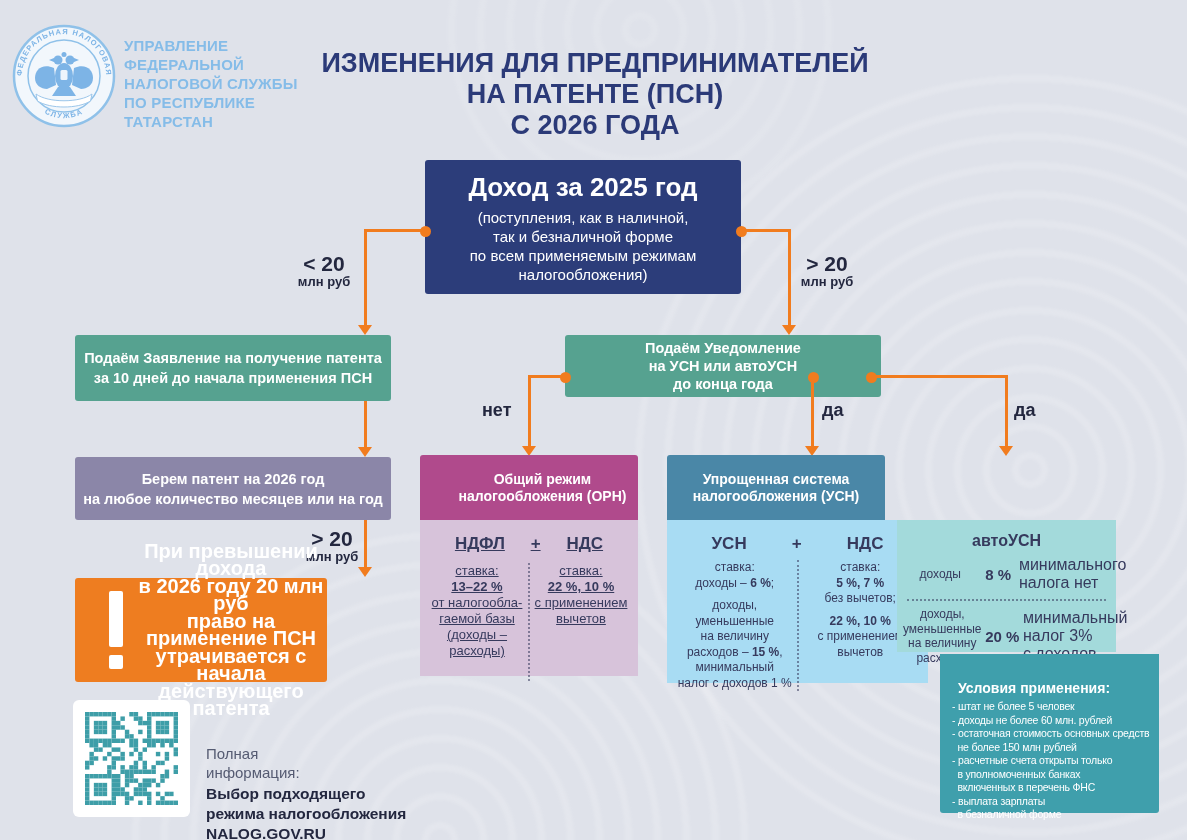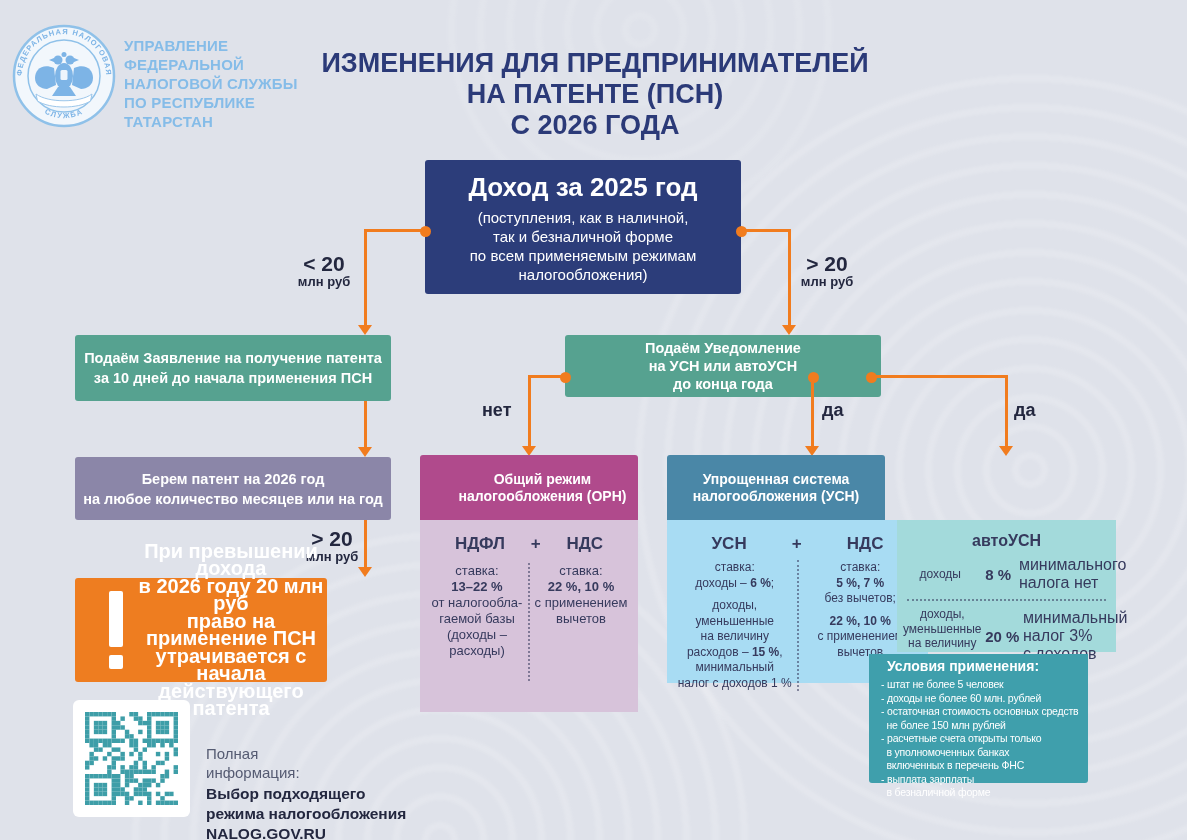--- a/index.html
+++ b/index.html
@@ -53,27 +53,27 @@
   .blabel{position:absolute;text-align:center;color:var(--label-dark);}
   .blabel .big{display:block;font-size:21px;font-weight:800;line-height:22px;}
   .blabel .small{display:block;font-size:13px;font-weight:700;line-height:14px;}
   .wlabel{position:absolute;font-size:18px;font-weight:800;color:var(--label-dark);}
 
   
   .col-header{position:absolute;border-radius:3px 3px 0 0;color:#fff;font-weight:700;text-align:center;
               display:flex;align-items:center;justify-content:center;white-space:pre-line;font-size:14px;line-height:17px;}
   .col-body{position:absolute;color:var(--text-dark);}
   .hdr-orn{left:420px;top:455px;width:218px;height:65px;background:var(--magenta);padding-left:27px;}
-  .body-orn{left:420px;top:520px;width:218px;height:192px;background:var(--magenta-light);}
+  .body-orn{left:420px;top:520px;width:218px;height:156px;background:var(--magenta-light);text-decoration:underline;}
   .hdr-usn{left:667px;top:455px;width:218px;height:65px;background:var(--blue);}
   .body-usn{left:667px;top:520px;width:261px;height:163px;background:var(--blue-light);}
   .hdr-ausn{left:897px;top:455px;width:219px;height:65px;background:var(--teal);font-size:13px;line-height:16px;}
   .body-ausn{left:897px;top:520px;width:219px;height:132px;background:var(--teal-light);}
-  .cond{left:869px;top:654px;width:219px;height:129px;background:var(--teal-dark);border-radius:0 0 3px 3px;
-        position:absolute;color:#fff;padding:4px 8px 8px 12px;}
+  .cond{left:940px;top:654px;width:219px;height:159px;background:var(--teal-dark);border-radius:0 0 3px 3px;
+        position:absolute;color:#fff;padding:26px 8px 8px 12px;}
   .cond-title{font-size:14px;font-weight:700;margin-bottom:4px;padding-left:6px;}
   .cond-item{font-size:10.5px;line-height:13.5px;white-space:pre-wrap;letter-spacing:-.2px;}
 
   .tax-row{display:flex;justify-content:space-around;align-items:center;padding:14px 22px 0;
            font-size:17px;font-weight:800;}
   .two-cols{display:flex;margin-top:9px;padding:0 6px;}
   .half{flex:1;text-align:center;font-size:12.5px;line-height:16px;}
   .half div{white-space:nowrap;}
   .half .gap{height:7px;}
   .b{font-weight:800;}

